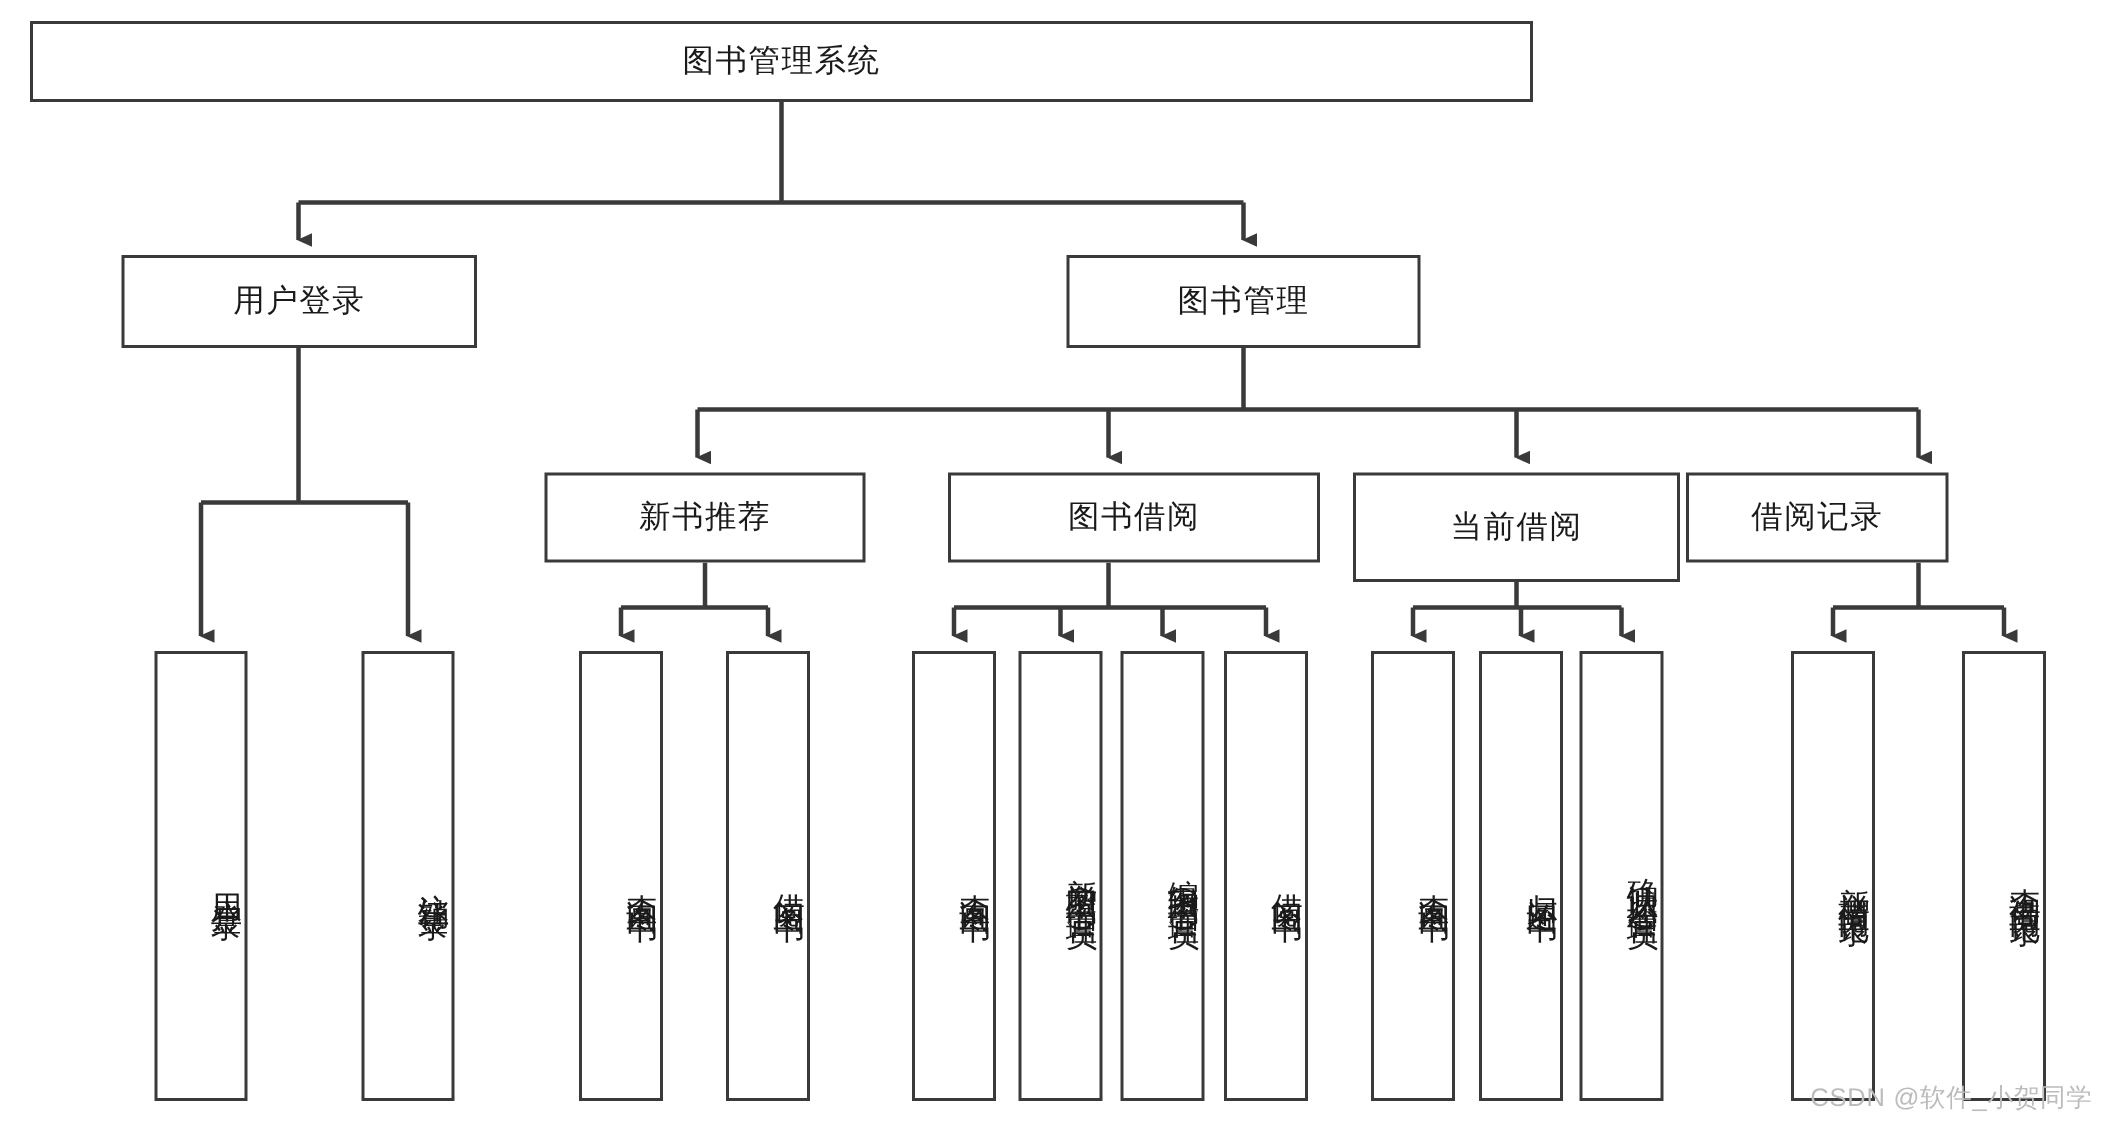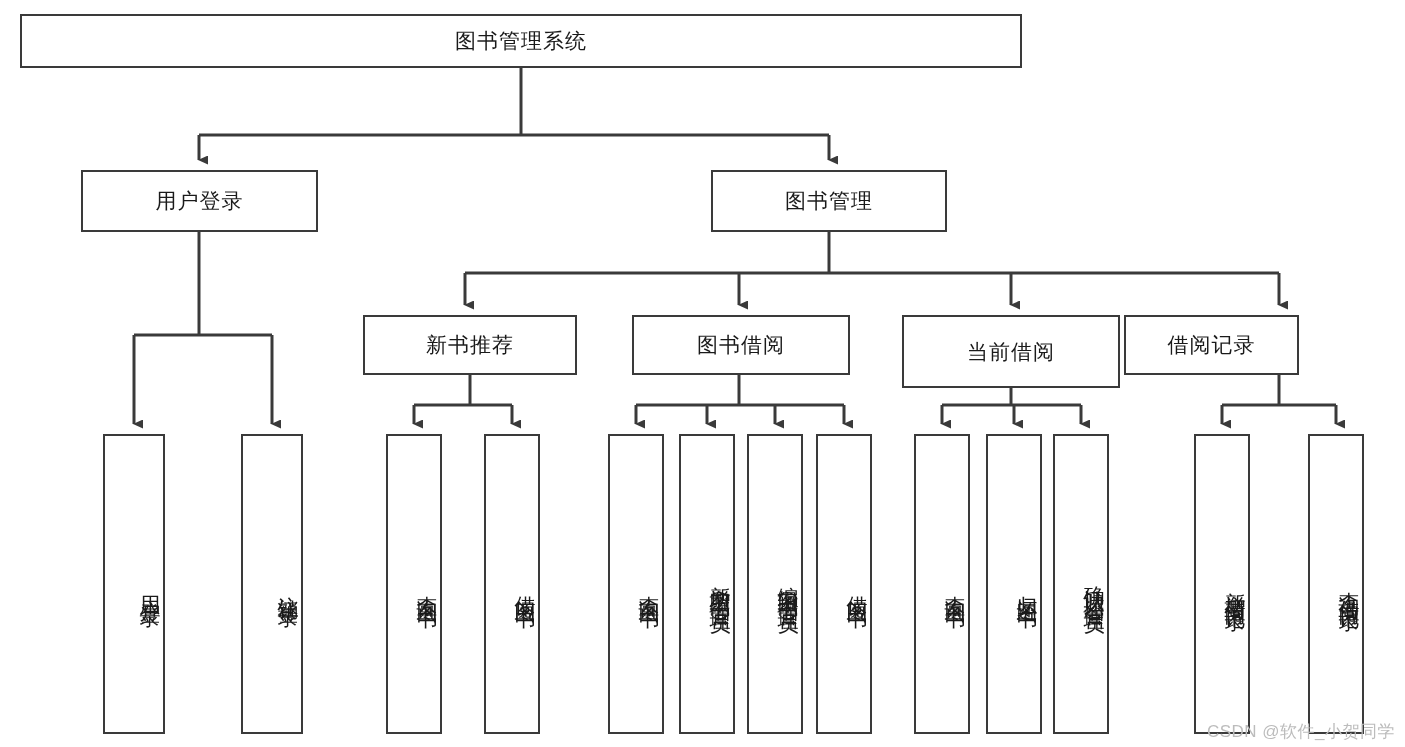--- a/index.html
+++ b/index.html
@@ -131,21 +131,21 @@
   </div>
 
   <div class="node level-2" style="left:711px; top:170px; width:236px; height:62px;align-items:center;">
     <span class="node-label">图书管理</span>
   </div>
 
   <div class="node level-3" style="left:363px; top:315px; width:214px; height:60px;justify-content:center;">
     <span class="node-label">新书推荐</span>
   </div>
 
-  <div class="node level-3" style="left:632px; top:315px; width:218px; height:60px;">
+  <div class="node level-3" style="left:632px; top:315px; width:248px; height:60px;">
     <span class="node-label">图书借阅</span>
   </div>
 
   <div class="node level-3" style="left:902px; top:315px; width:218px; height:73px;">
     <span class="node-label">当前借阅</span>
   </div>
 
   <div class="node level-3" style="left:1124px; top:315px; width:175px; height:60px;">
     <span class="node-label">借阅记录</span>
   </div>

